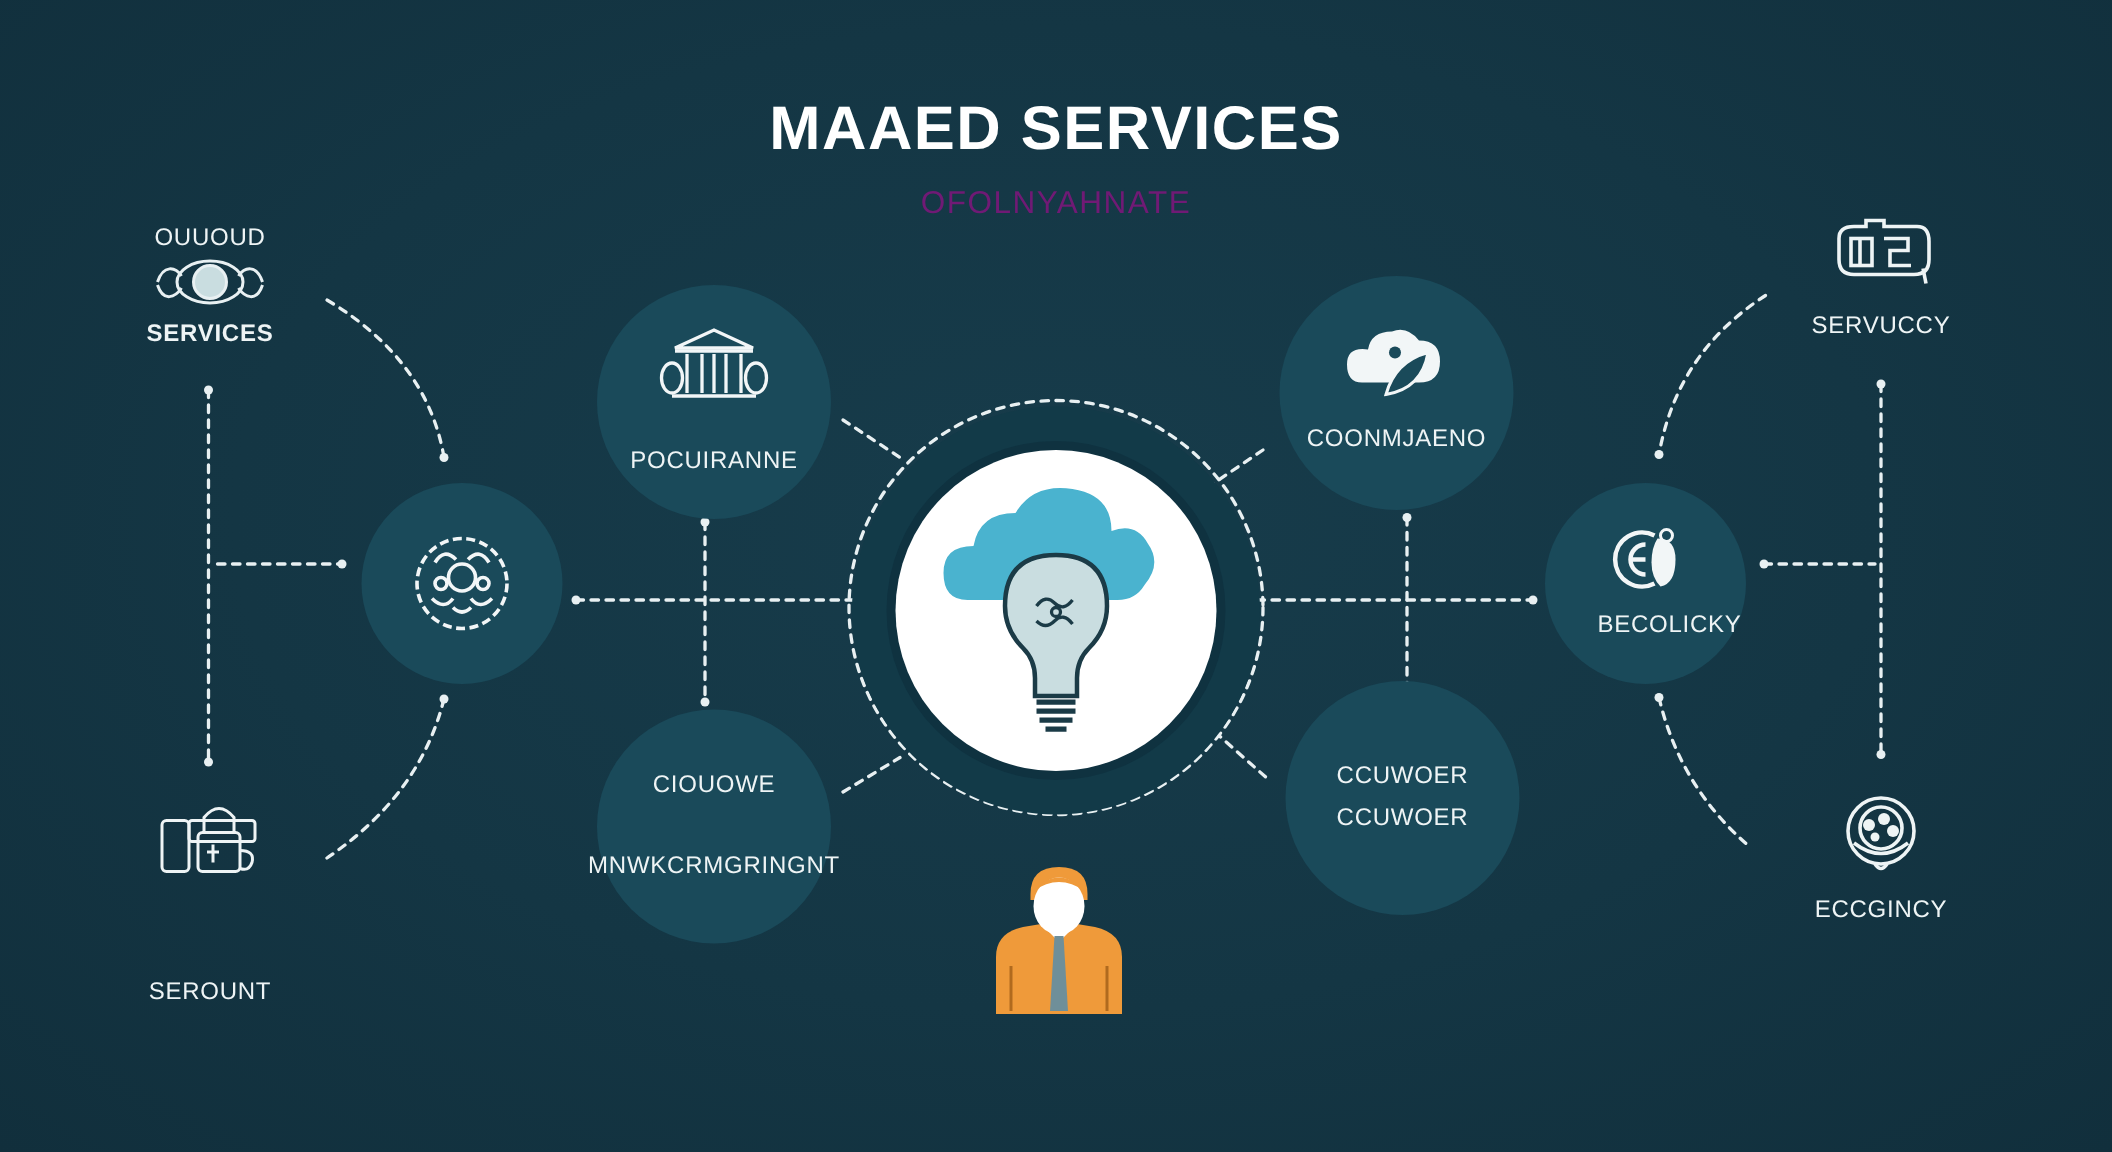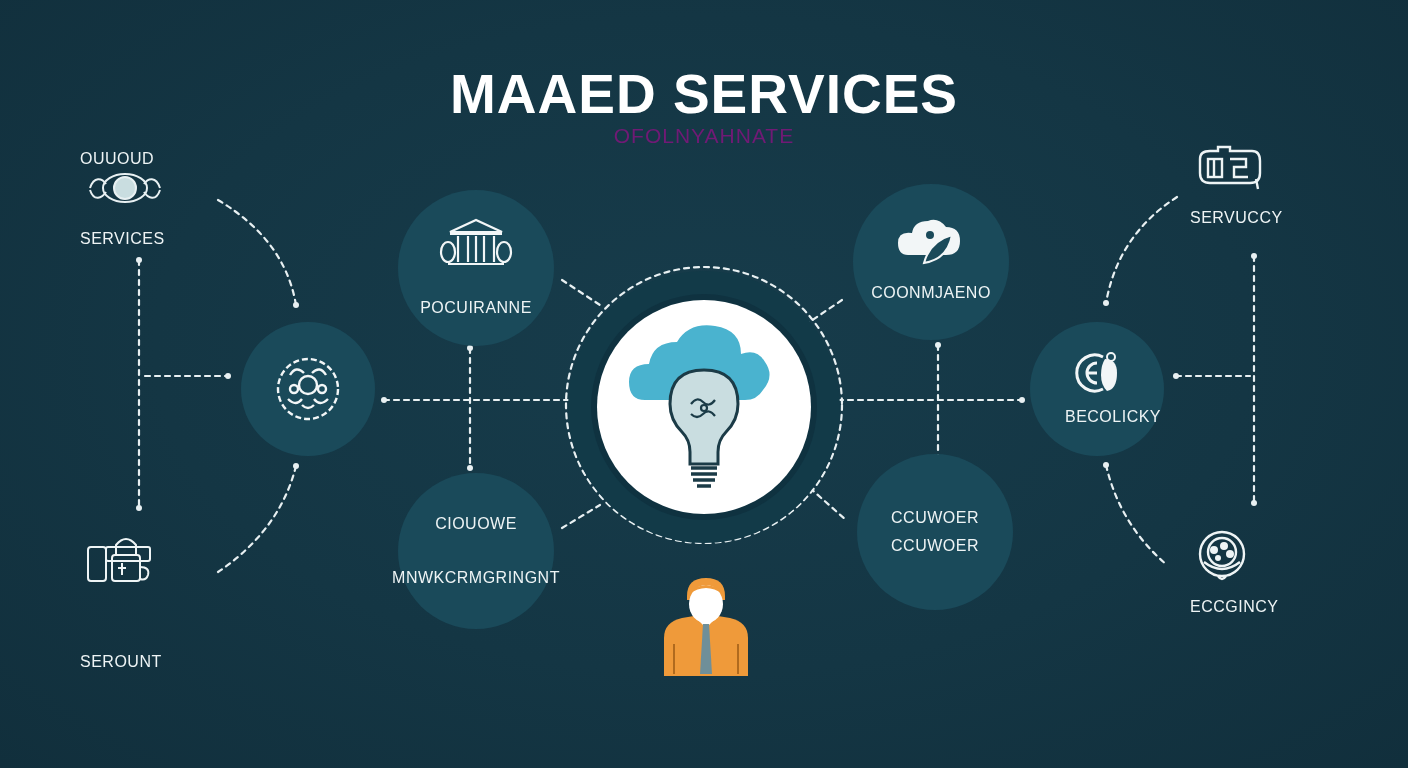--- a/index.html
+++ b/index.html
@@ -5,38 +5,38 @@
     html, body { margin: 0; padding: 0; }
     body {
       width: 1408px; height: 768px; overflow: hidden;
       background: radial-gradient(ellipse at 50% 45%, #173c4b 0%, #143644 55%, #112f3c 100%);
       font-family: "Liberation Sans", sans-serif;
       color: #f2f6f7;
       position: relative;
     }
     .title {
       position: absolute; left: 0; width: 1408px; top: 62px;
-      text-align: center; font-size: 55px; font-weight: bold; letter-spacing: 1px;
+      text-align: center; font-size: 41px; font-weight: bold; letter-spacing: 1px;
       color: #ffffff;
     }
     .subtitle {
       position: absolute; left: 0; width: 1408px; top: 124px;
       text-align: center; font-size: 21px; letter-spacing: 1px; color: #701a75;
     }
     svg.connectors { position: absolute; left: 0; top: 0; }
     .node {
       position: absolute; border-radius: 50%;
       background: #1a4a5a;
       display: flex; flex-direction: column; align-items: center; justify-content: center;
     }
     .node .label {
       font-size: 16px; letter-spacing: 0.5px; color: #eef4f5; text-align: center; line-height: 24px;
     }
     .free {
-      position: absolute; display: flex; flex-direction: column; align-items: flex-start;
+      position: absolute; display: flex; flex-direction: column; align-items: center;
       text-align: center;
     }
     .free .label { font-size: 16px; letter-spacing: 0.5px; color: #eef4f5; }
     .icon { display: block; }
     .hub-ring {
       position: absolute; left: 568px; top: 271px; width: 272px; height: 272px;
       border-radius: 50%; background: #123a48;
     }
     .hub {
       position: absolute; left: 597px; top: 300px; width: 214px; height: 214px;
@@ -102,21 +102,21 @@
   </g>
 </svg>
 
 <div class="free" style="left:80px; top:150px; width:120px;">
   <span class="label">OUUOUD</span>
   <svg class="icon" width="90" height="40" viewBox="0 0 90 40">
     <path d="M10 20 C14 8 22 10 26 16 M10 22 C14 34 22 30 26 24 M80 20 C76 8 68 10 64 16 M80 22 C76 34 68 30 64 24" stroke="#e8f0f2" stroke-width="2" fill="none"></path>
     <ellipse cx="45" cy="20" rx="22" ry="14" fill="none" stroke="#e8f0f2" stroke-width="2"></ellipse>
     <circle cx="45" cy="20" r="11" fill="#c9dde0" stroke="#e8f0f2" stroke-width="2"></circle>
   </svg>
-  <span class="label" style="margin-top:22px;">SERVICES</span>
+  <span class="label" style="margin-top:6px;font-weight:bold;">SERVICES</span>
 </div>
 
 <div class="node" style="left:241px; top:322px; width:134px; height:134px;">
   <svg class="icon" width="80" height="80" viewBox="0 0 80 80">
     <g fill="none" stroke="#f2f6f7" stroke-width="2.4">
       <circle cx="40" cy="40" r="30" stroke-dasharray="6 3"></circle>
       <circle cx="40" cy="36" r="9"></circle>
       <path d="M22 26 q6 -10 14 -2 M58 26 q-6 -10 -14 -2 M20 50 q8 8 14 0 M60 50 q-8 8 -14 0"></path>
       <circle cx="26" cy="40" r="4"></circle>
         <circle cx="54" cy="40" r="4"></circle>

